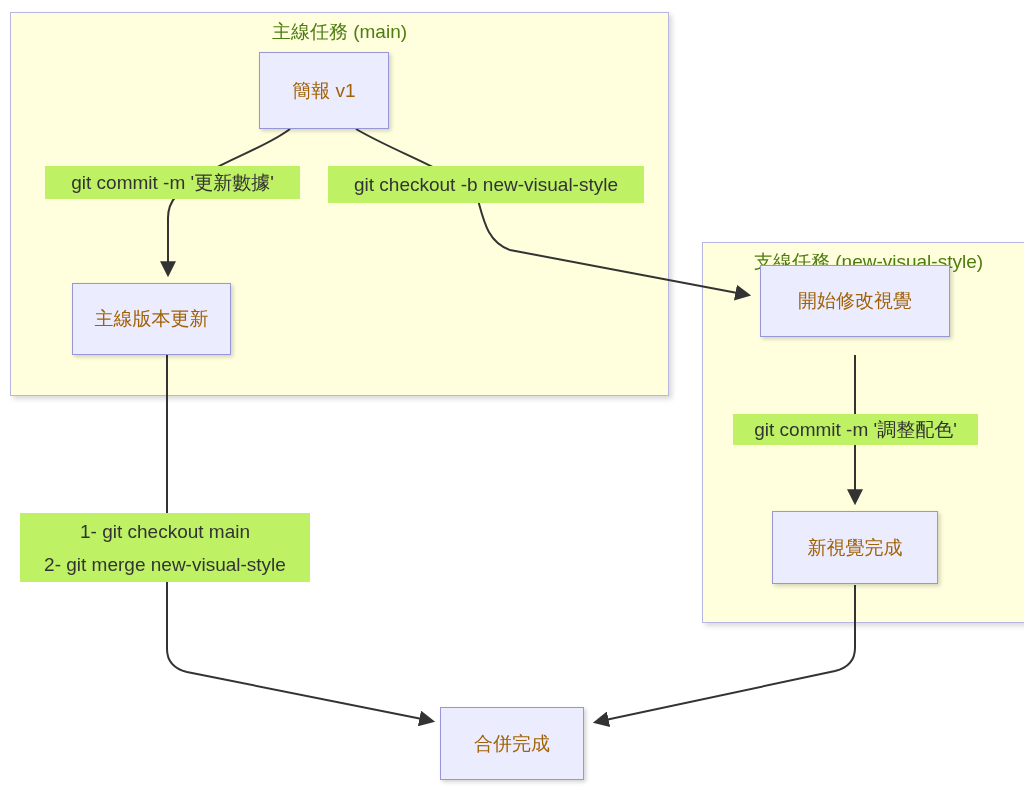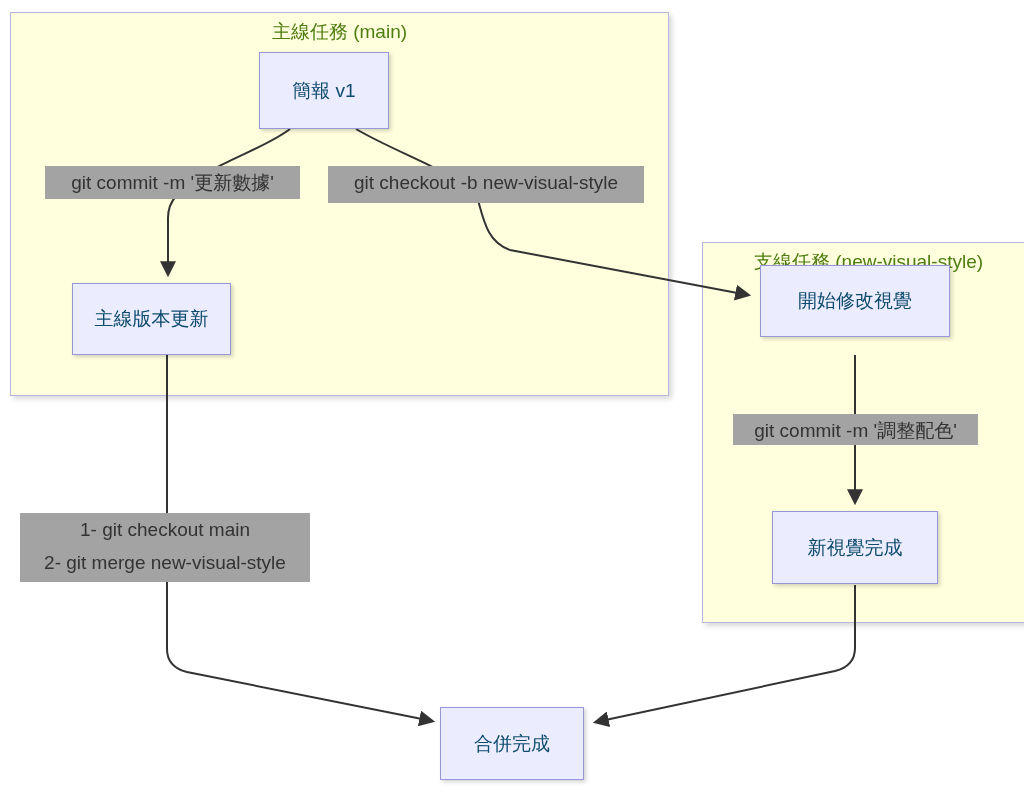--- a/index.html
+++ b/index.html
@@ -42,31 +42,32 @@
 
   .node {
     position: absolute;
     background: #ececff;
     border: 1px solid #9796d8;
     box-shadow: 2px 2px 4px rgba(0,0,0,0.18);
     display: flex;
     align-items: center;
     justify-content: center;
     font-size: 19px;
-    color: #0c4a6e;
+    color: #a16207;
     white-space: nowrap;
     z-index: 3;
   }
 
   .edge-label {
     position: absolute;
-    background: #a3a3a3;
+    background: #bef264;
     display: flex;
     flex-direction: column;
     align-items: center;
+    justify-content: center;
     font-size: 19px;
     line-height: 33px;
     color: #333333;
     white-space: nowrap;
     text-align: center;
     z-index: 3;
   }
 
   
   .cluster-main   { left: 10px;  top: 12px;  width: 659px; height: 384px; }

